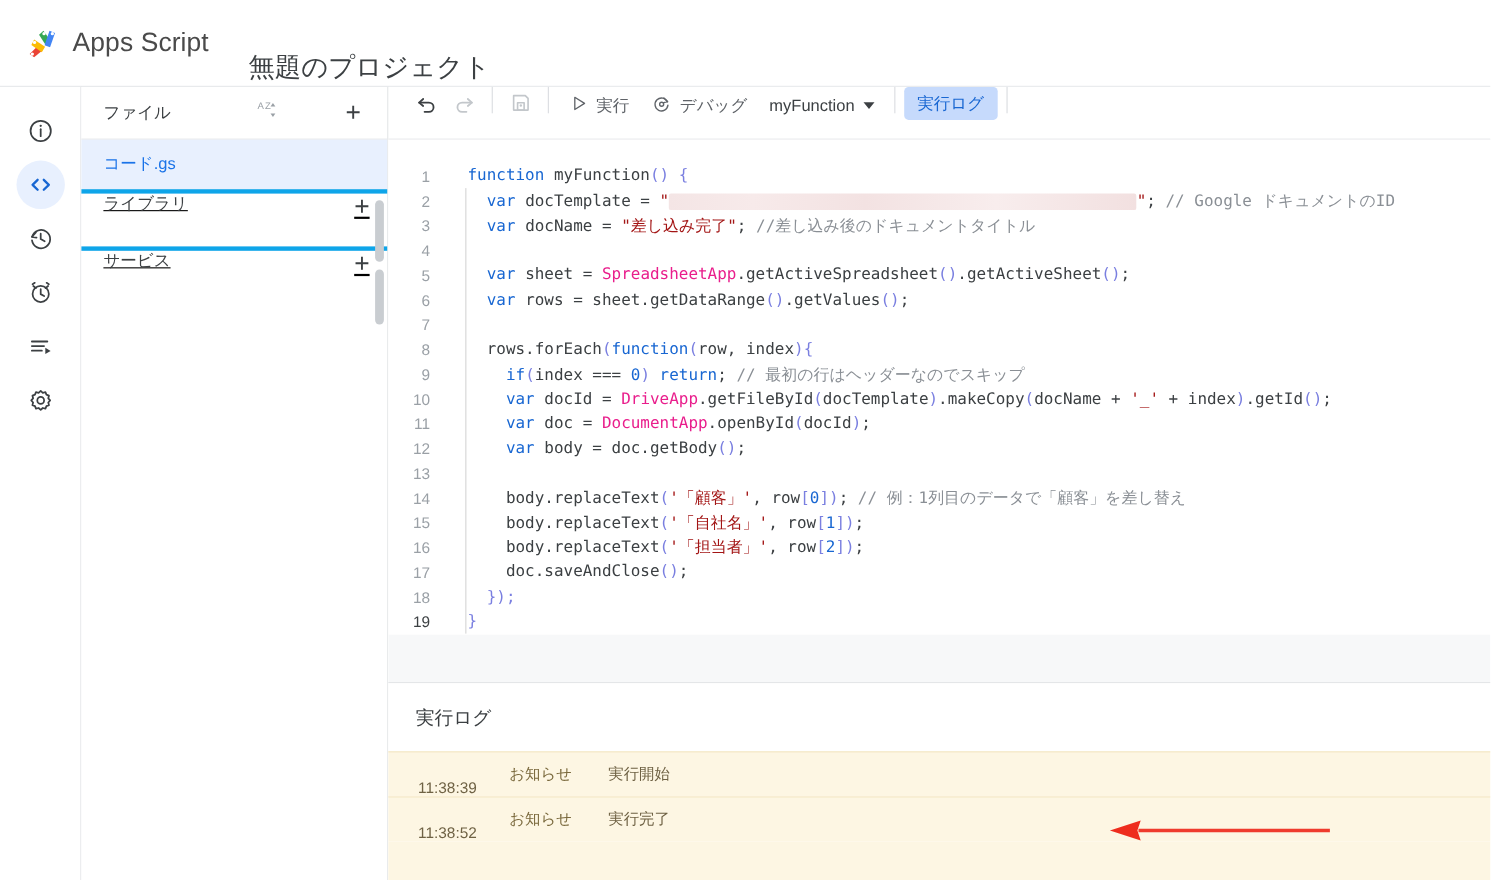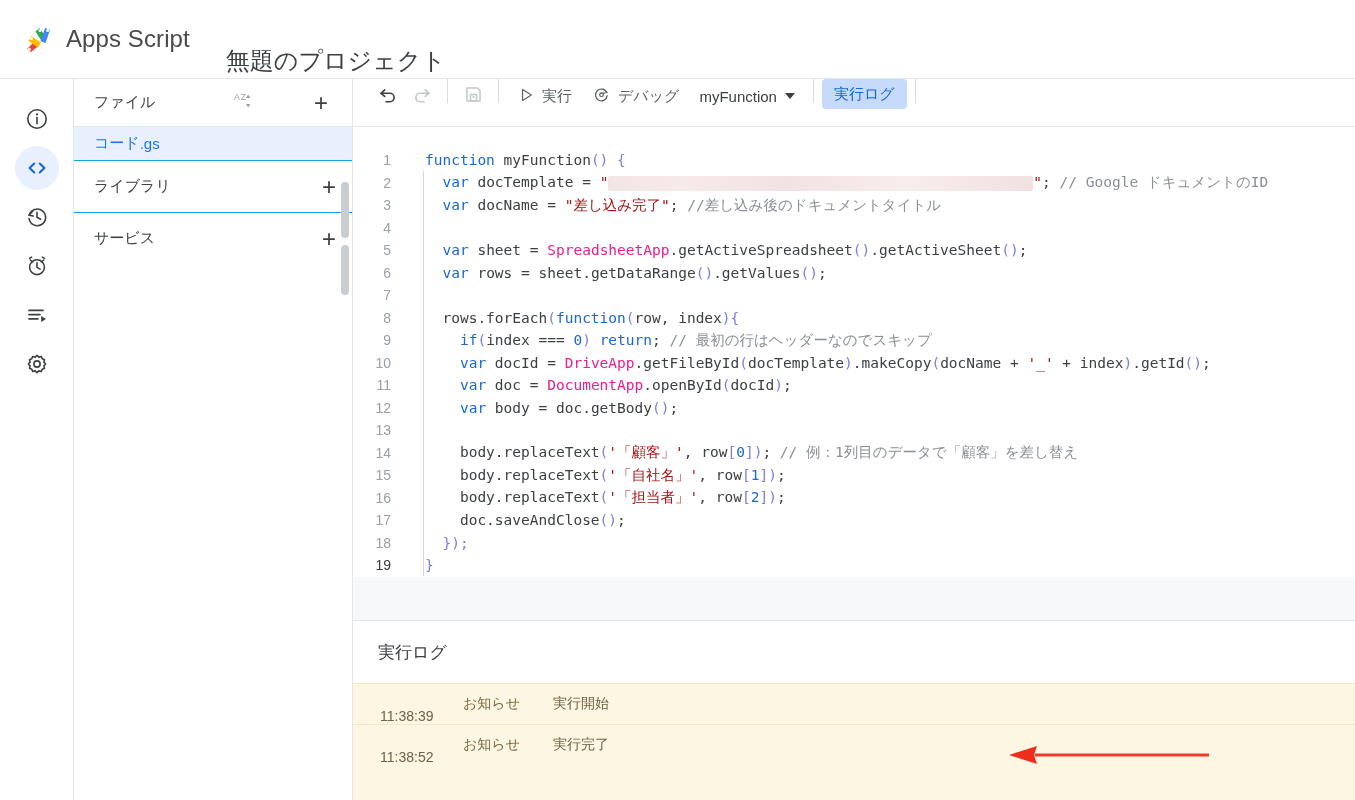--- a/index.html
+++ b/index.html
@@ -62,32 +62,33 @@
     padding: 0 16px 0 20px;
     border-bottom: 1px solid #e4e6e8;
     gap: 48px;
   }
   .files-head-title { font-size: 15px; color: #3c4043; flex: 1 1 auto; }
   .icon-btn {
     width: 30px; height: 30px; display: flex; align-items: center; justify-content: center;
     cursor: pointer; color: #5f6368;
   }
   .file-item {
-    height: 33px; display: flex; align-items: center;
+    height: 45px; display: flex; align-items: center;
     padding-left: 20px; font-size: 15px; color: #3c4043;
     cursor: pointer;
   }
   .file-item.selected { background: #e8f0fe; color: #1a73e8; }
   .file-item .fname-main { }
   .file-item .fname-ext { }
   .section-row {
-    height: 52px; display: flex; align-items: center;
+    height: 52px; display: flex; align-items: flex-start;
     padding: 0 16px 0 20px;
-    border-top: 1px solid #0ea5e9;
+    border-top: 4px solid #0ea5e9;
     cursor: pointer;
+    text-decoration: underline;
   }
   .section-row .lbl { flex: 1 1 auto; font-size: 15px; color: #3c4043; }
   .plus-glyph { font-size: 24px; color: #3c4043; line-height: 1; font-weight: 300; }
 
   .files-scrollbar {
     position: absolute; right: 3px; width: 8px;
     background: #c9cdd1; border-radius: 4px;
   }
 
   

